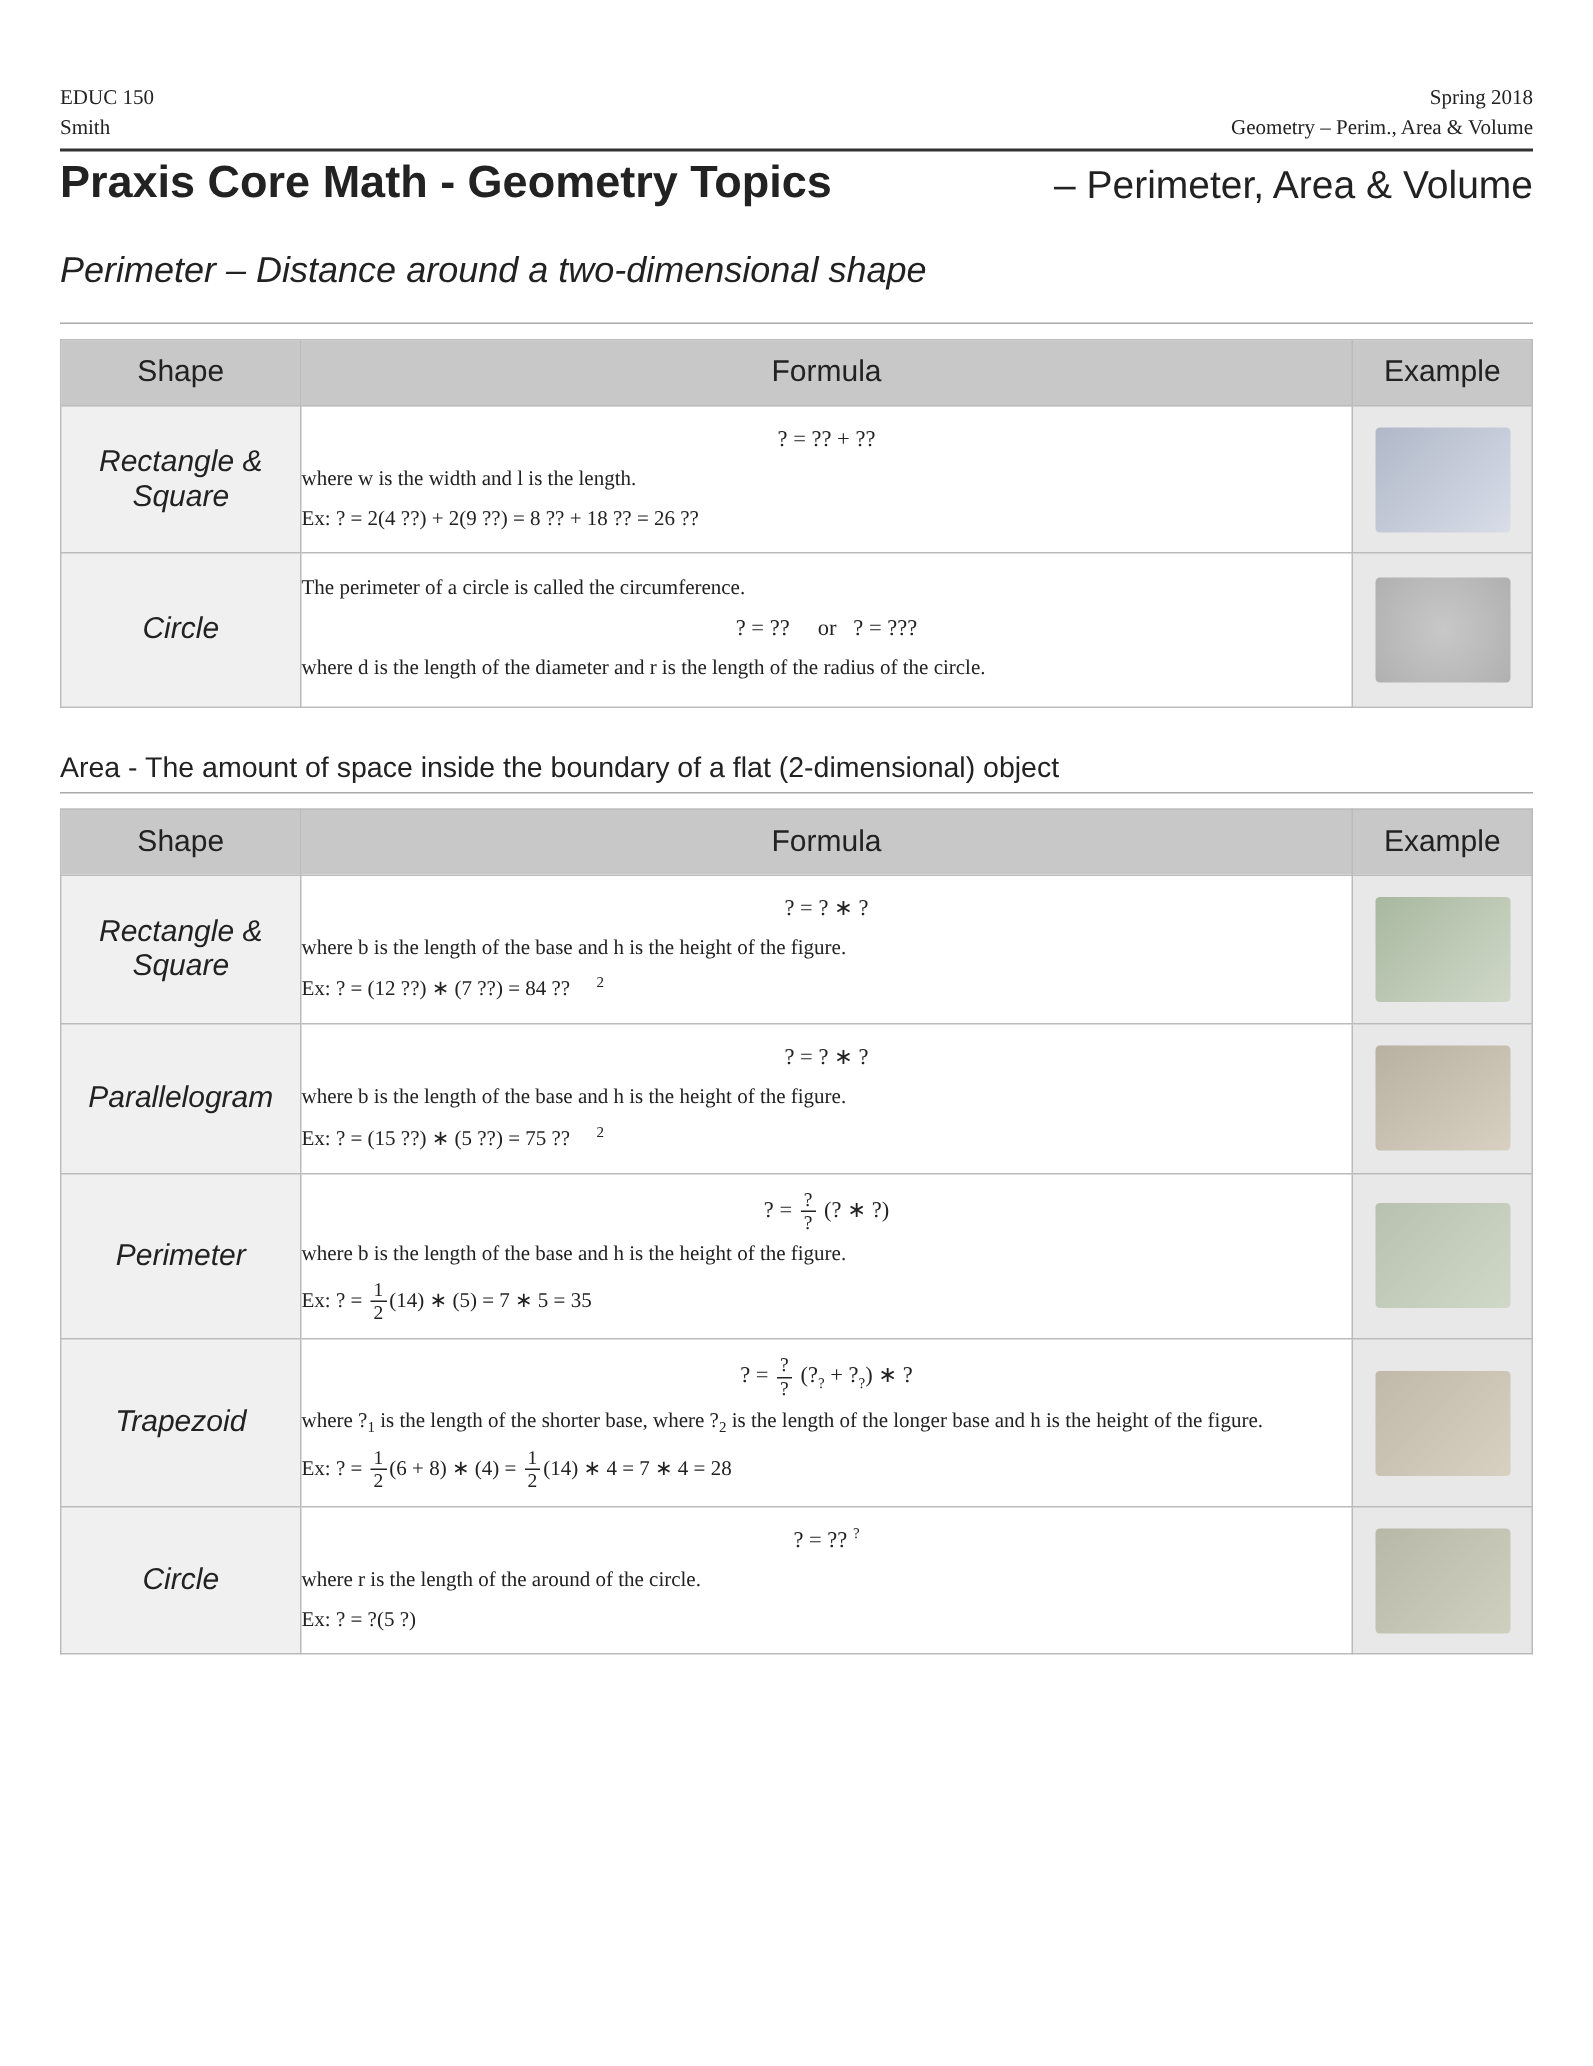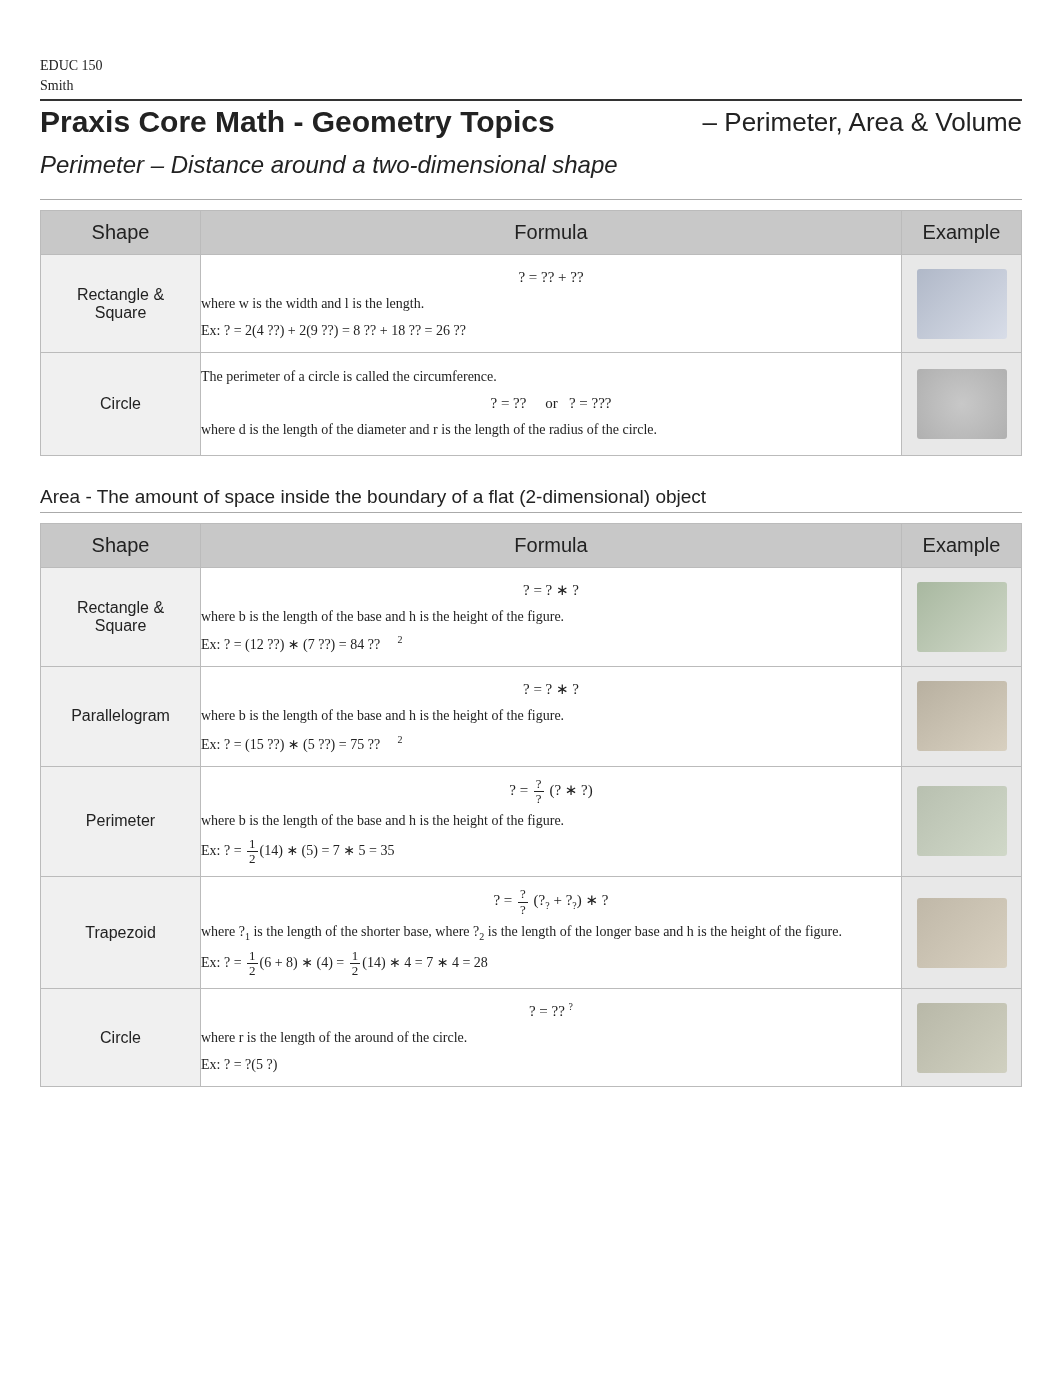--- a/index.html
+++ b/index.html
@@ -24,24 +24,24 @@
       line-height: 1.4;
     }
     .header-right {
       font-size: 14px;
       line-height: 1.4;
       text-align: right;
     }
     .main-title {
       display: flex;
       justify-content: space-between;
-      align-items: center;
+      align-items: flex-end;
       border-top: 2px solid #333;
       padding-top: 4px;
-      margin-bottom: 12px;
+      margin-bottom: 28px;
     }
     .main-title-left {
       font-size: 30px;
       font-weight: bold;
       font-family: Arial, sans-serif;
     }
     .main-title-right {
       font-size: 26px;
       font-family: Arial, sans-serif;
     }
@@ -68,24 +68,25 @@
     }
     table thead th {
       background-color: #c8c8c8;
       text-align: center;
       font-size: 20px;
       font-family: Arial, sans-serif;
       font-weight: normal;
     }
     table tbody td.shape-cell {
       text-align: center;
-      font-size: 16px;
+      font-size: 20px;
       font-family: Arial, sans-serif;
       width: 160px;
       background-color: #f0f0f0;
+      font-style: italic;
     }
     table tbody td.formula-cell {
       font-size: 14px;
       line-height: 1.6;
       background-color: #fff;
     }
     table tbody td.example-cell {
       width: 120px;
       background-color: #e8e8e8;
       text-align: center;
@@ -176,20 +177,24 @@
     }
   </style>
 </head>
 <body>
 
 <div class="header-area">
   <div class="header-left">
     <div>EDUC 150</div>
     <div>Smith</div>
   </div>
+  <div class="header-right">
+    <div>Spring 2018</div>
+    <div>Geometry – Perim., Area &amp; Volume</div>
+  </div>
 </div>
 
 <div class="main-title">
   <div class="main-title-left">Praxis Core Math - Geometry Topics</div>
   <div class="main-title-right">– Perimeter, Area &amp; Volume</div>
 </div>
 
 <div class="section-heading">Perimeter  – Distance around a two-dimensional shape</div>
 
 <table>

